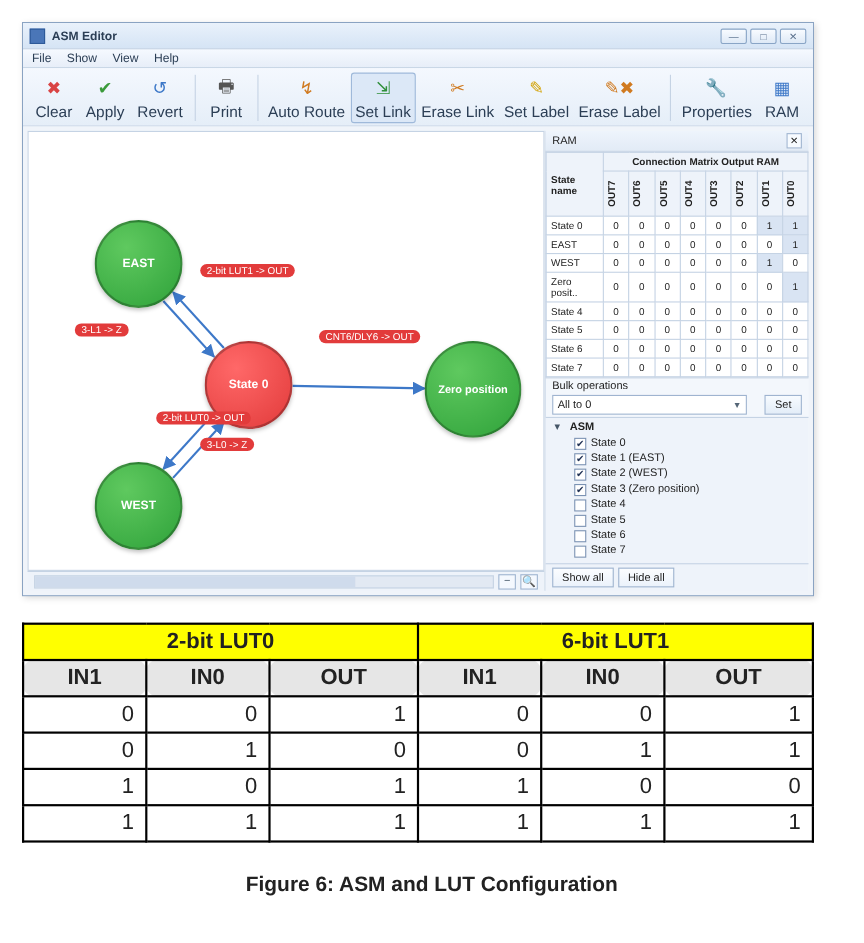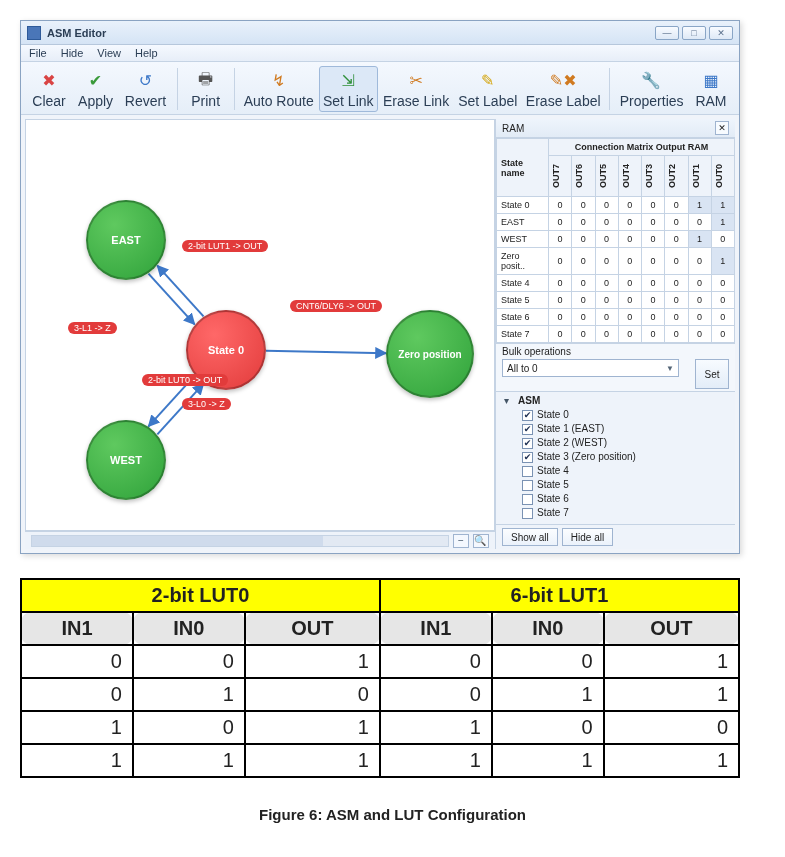--- a/index.html
+++ b/index.html
@@ -186,21 +186,21 @@
   .combo {
     flex: 1;
     height: 18px;
     border: 1px solid #9fb4d0;
     background: #fff;
     display: flex; align-items: center; justify-content: space-between;
     padding: 0 4px;
   }
   .combo .caret { font-size: 8px; color: #567; }
   .set-btn {
-    width: 34px; height: 30px;
+    width: 34px; height: 18px;
     border: 1px solid #9fb4d0;
     background: linear-gradient(#f7fbff, #e3edf8);
     display: flex; align-items: center; justify-content: center;
   }
   .states-section {
     border-top: 1px solid #c5d3e4;
     padding: 2px 4px 4px 4px;
     background: #eef3fa;
   }
   .states-title {
@@ -252,21 +252,21 @@
   }
   .lut-table .col-head {
     background: #e6e6e6;
     font-weight: 700;
     text-align: center;
     border-radius: 10px;
   }
   .caption {
     text-align: center;
     font-family: Arial, sans-serif;
-    font-size: 15px;
+    font-size: 19px;
     font-weight: 700;
     margin-top: 28px;
   }
 </style>
 </head>
 <body>
 
 <div class="app-window">
 
   <div class="titlebar">
@@ -282,21 +282,21 @@
           <span>□</span>
         </div>
       <div class="win-btn">
           <span>✕</span>
         </div>
     </div>
   </div>
 
   <div class="menubar">
     <span>File</span>
-    <span>Hide</span>
+    <span>Show</span>
     <span>View</span>
     <span>Help</span>
   </div>
 
   <div class="toolbar" id="toolbar">
       <div class="tool">
         <div class="tool-icon" style="color:#d94444;font-size:16px;">✖</div>
         <div class="tool-label">Clear</div>
       </div>
       <div class="tool">
@@ -366,21 +366,21 @@
           <div class="state-node state-red" style="left: 160px; top: 190px; height: 80px; width: 80px; font-size: 11px;">
             <span style="text-align: center;">State 0</span>
           </div>
           <div class="state-node state-green" style="left: 60px; top: 300px; height: 80px; width: 80px; font-size: 11px;">
             <span style="text-align: center;">WEST</span>
           </div>
           <div class="state-node state-green" style="left: 360px; top: 190px; height: 88px; width: 88px; font-size: 10px;">
             <span style="text-align: center;">Zero position</span>
           </div>
           <div class="edge-label" style="left: 156px; top: 120px;">2-bit LUT1 -&gt; OUT</div>
-          <div class="edge-label" style="left: 42px; top: 174px; margin-top: 28px;">3-L1 -&gt; Z</div>
+          <div class="edge-label" style="left: 42px; top: 174px;">3-L1 -&gt; Z</div>
           <div class="edge-label" style="left: 116px; top: 254px;">2-bit LUT0 -&gt; OUT</div>
           <div class="edge-label" style="left: 156px; top: 278px;">3-L0 -&gt; Z</div>
           <div class="edge-label" style="left: 264px; top: 180px;">CNT6/DLY6 -&gt; OUT</div>
         </div>
       <div class="canvas-footer">
         <div class="scroll-track">
             <div class="scroll-thumb"></div>
           </div>
         <div class="zoom-btn">−</div>
         <div class="zoom-btn">

